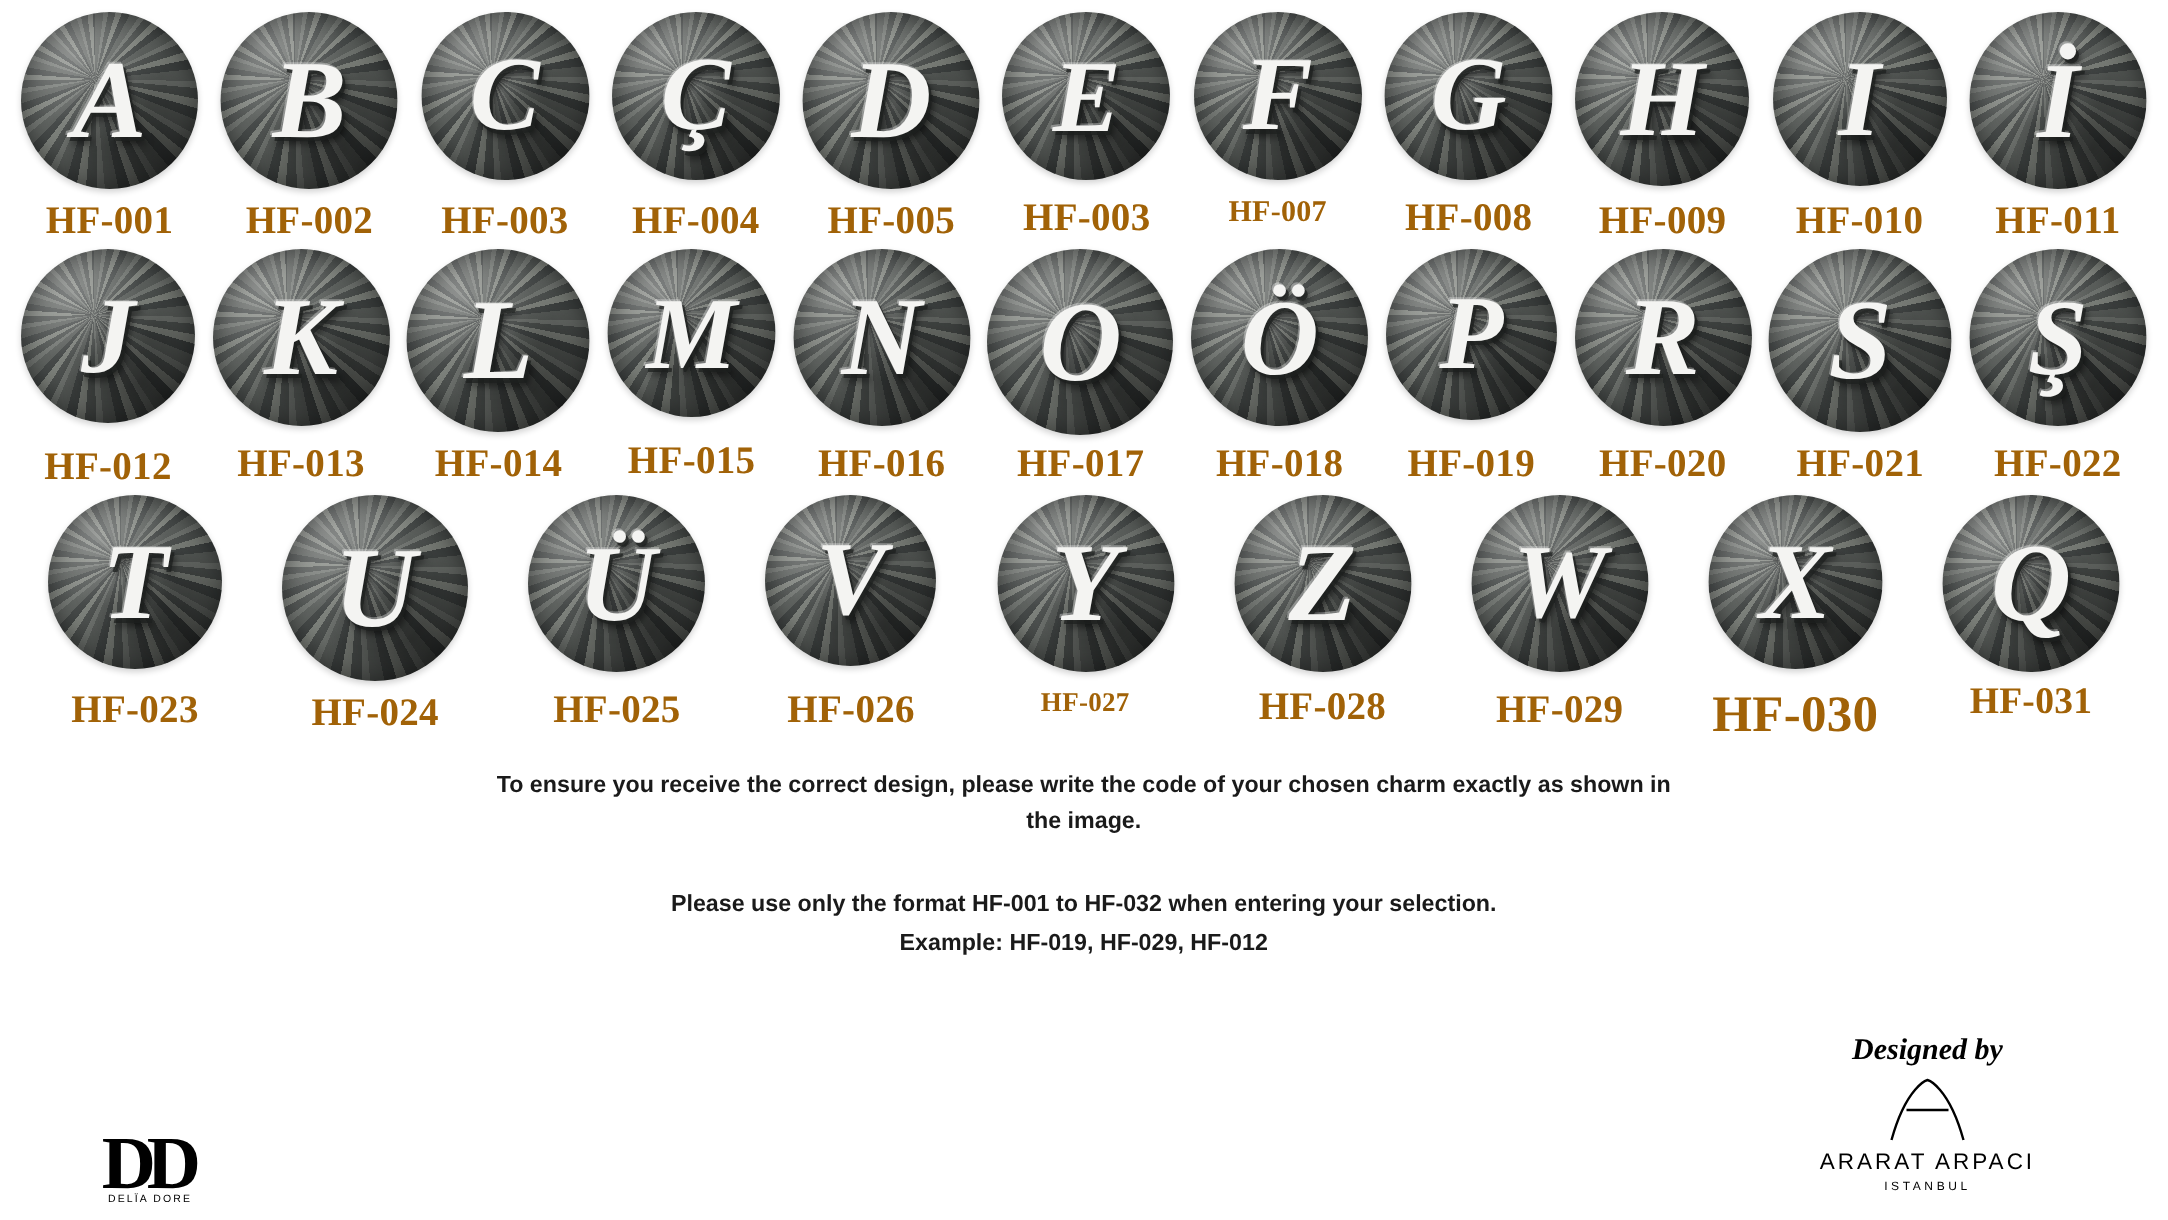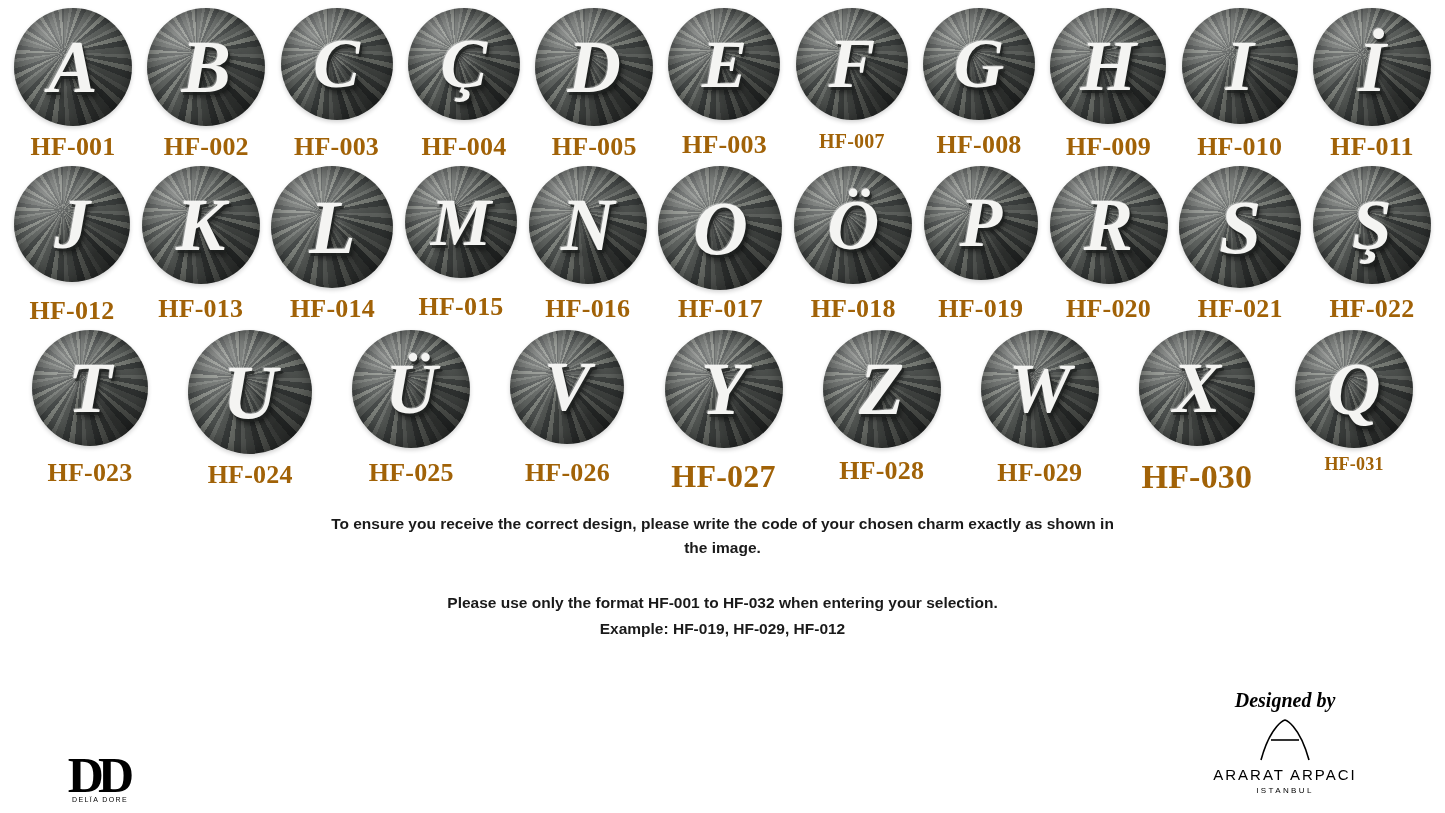--- a/index.html
+++ b/index.html
@@ -330,21 +330,21 @@
       <div class="charm">
         <div class="disc" style="width:114px;height:114px;">
           <span class="glyph" style="font-size:70px;">V</span>
         </div>
         <div class="code" style="font-size:26px;margin-top:14px;">HF-026</div>
       </div>
       <div class="charm">
         <div class="disc" style="width:118px;height:118px;">
           <span class="glyph" style="font-size:74px;">Y</span>
         </div>
-        <div class="code" style="font-size:32px;margin-top:10px;text-align:center;">HF-027</div>
+        <div class="code" style="font-size:18px;margin-top:10px;text-align:center;">HF-027</div>
       </div>
       <div class="charm">
         <div class="disc" style="width:118px;height:118px;">
           <span class="glyph" style="font-size:74px;">Z</span>
         </div>
         <div class="code" style="font-size:26px;margin-top:8px;">HF-028</div>
       </div>
       <div class="charm">
         <div class="disc" style="width:118px;height:118px;">
           <span class="glyph" style="font-size:70px;">W</span>
@@ -354,21 +354,21 @@
       <div class="charm">
         <div class="disc" style="width:116px;height:116px;">
           <span class="glyph" style="font-size:72px;">X</span>
         </div>
         <div class="code" style="font-size:34px;margin-top:12px;">HF-030</div>
       </div>
       <div class="charm">
         <div class="disc" style="width:118px;height:118px;">
           <span class="glyph" style="font-size:74px;">Q</span>
         </div>
-        <div class="code" style="font-size:18px;margin-top:6px;">HF-031</div>
+        <div class="code" style="font-size:25px;margin-top:6px;">HF-031</div>
       </div>
     </div>
 
   </div>
 
   <div class="notice">
     <div>To ensure you receive the correct design, please write the code of your chosen charm exactly as shown in</div>
     <div>the image.</div>
   </div>
 

